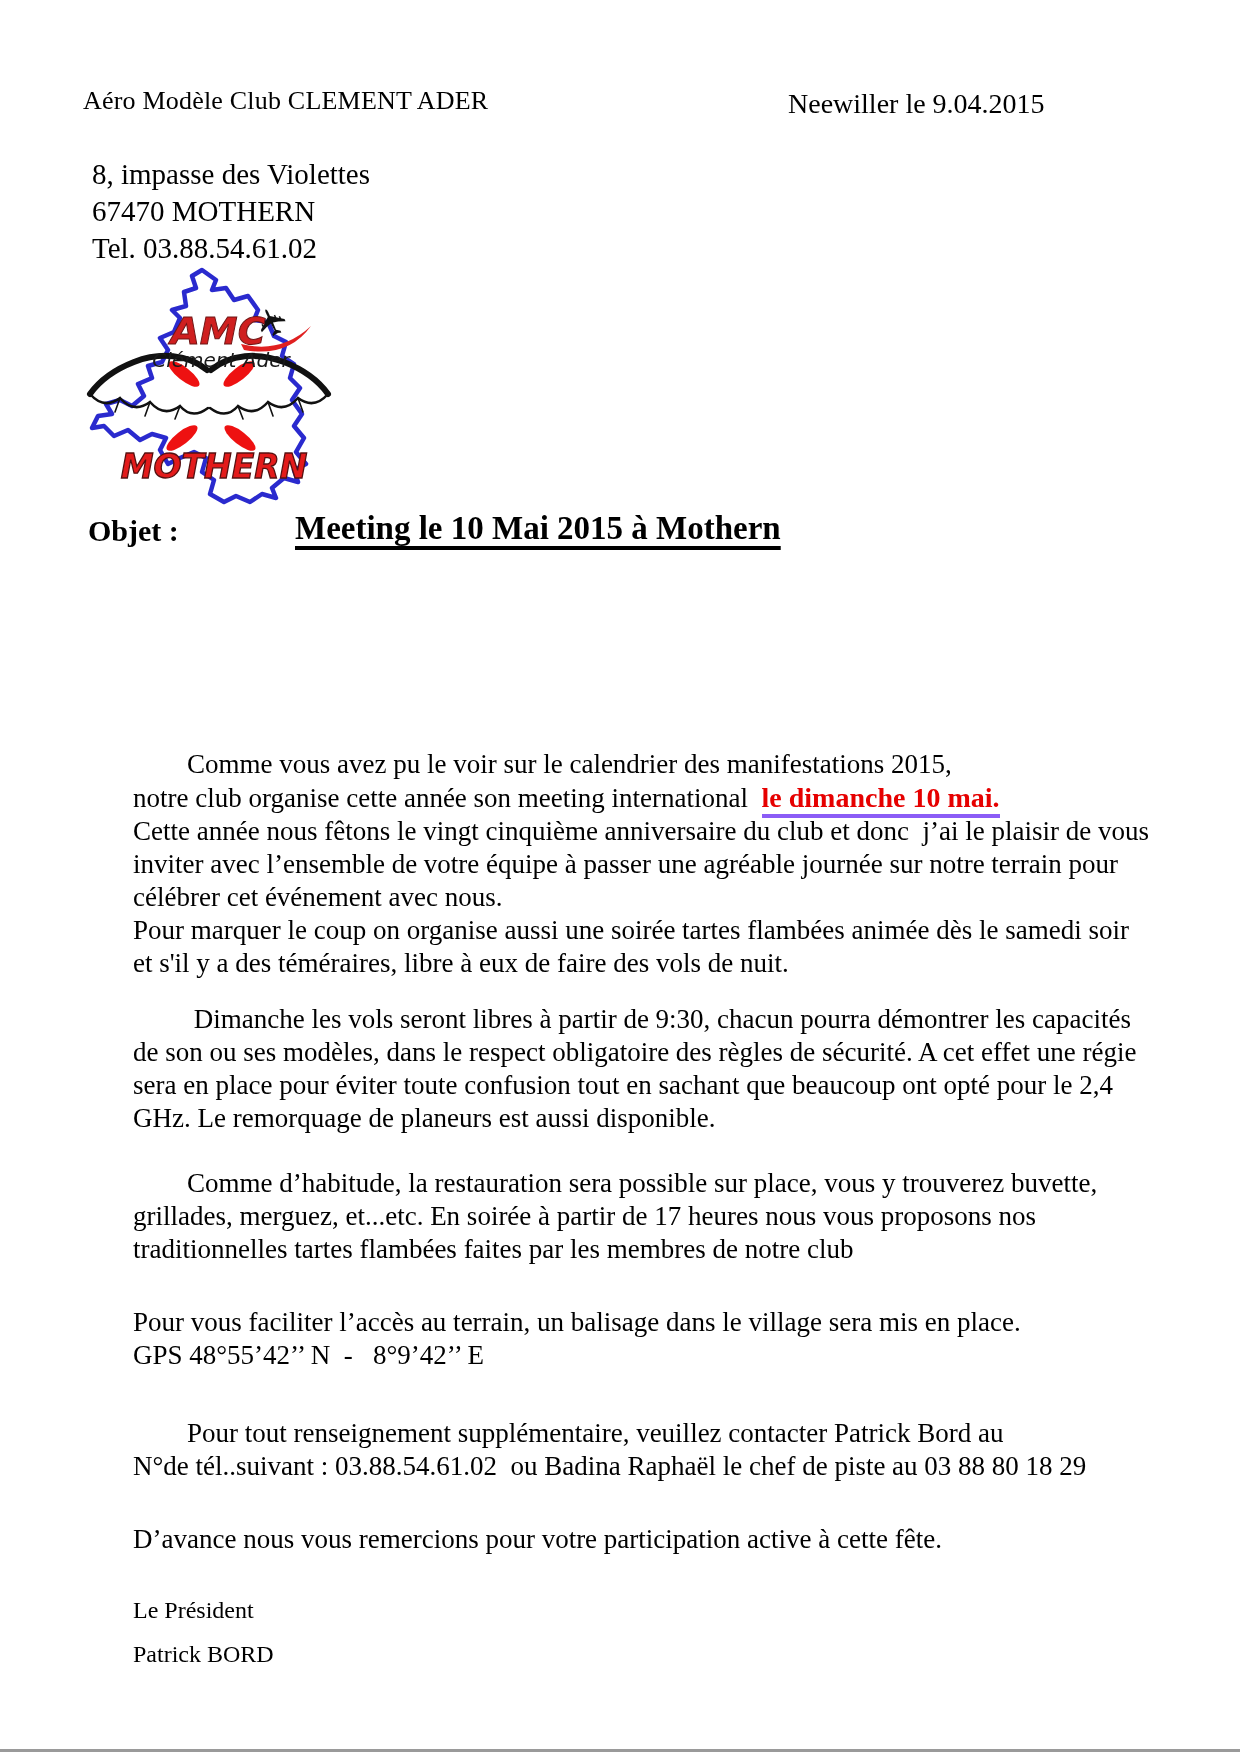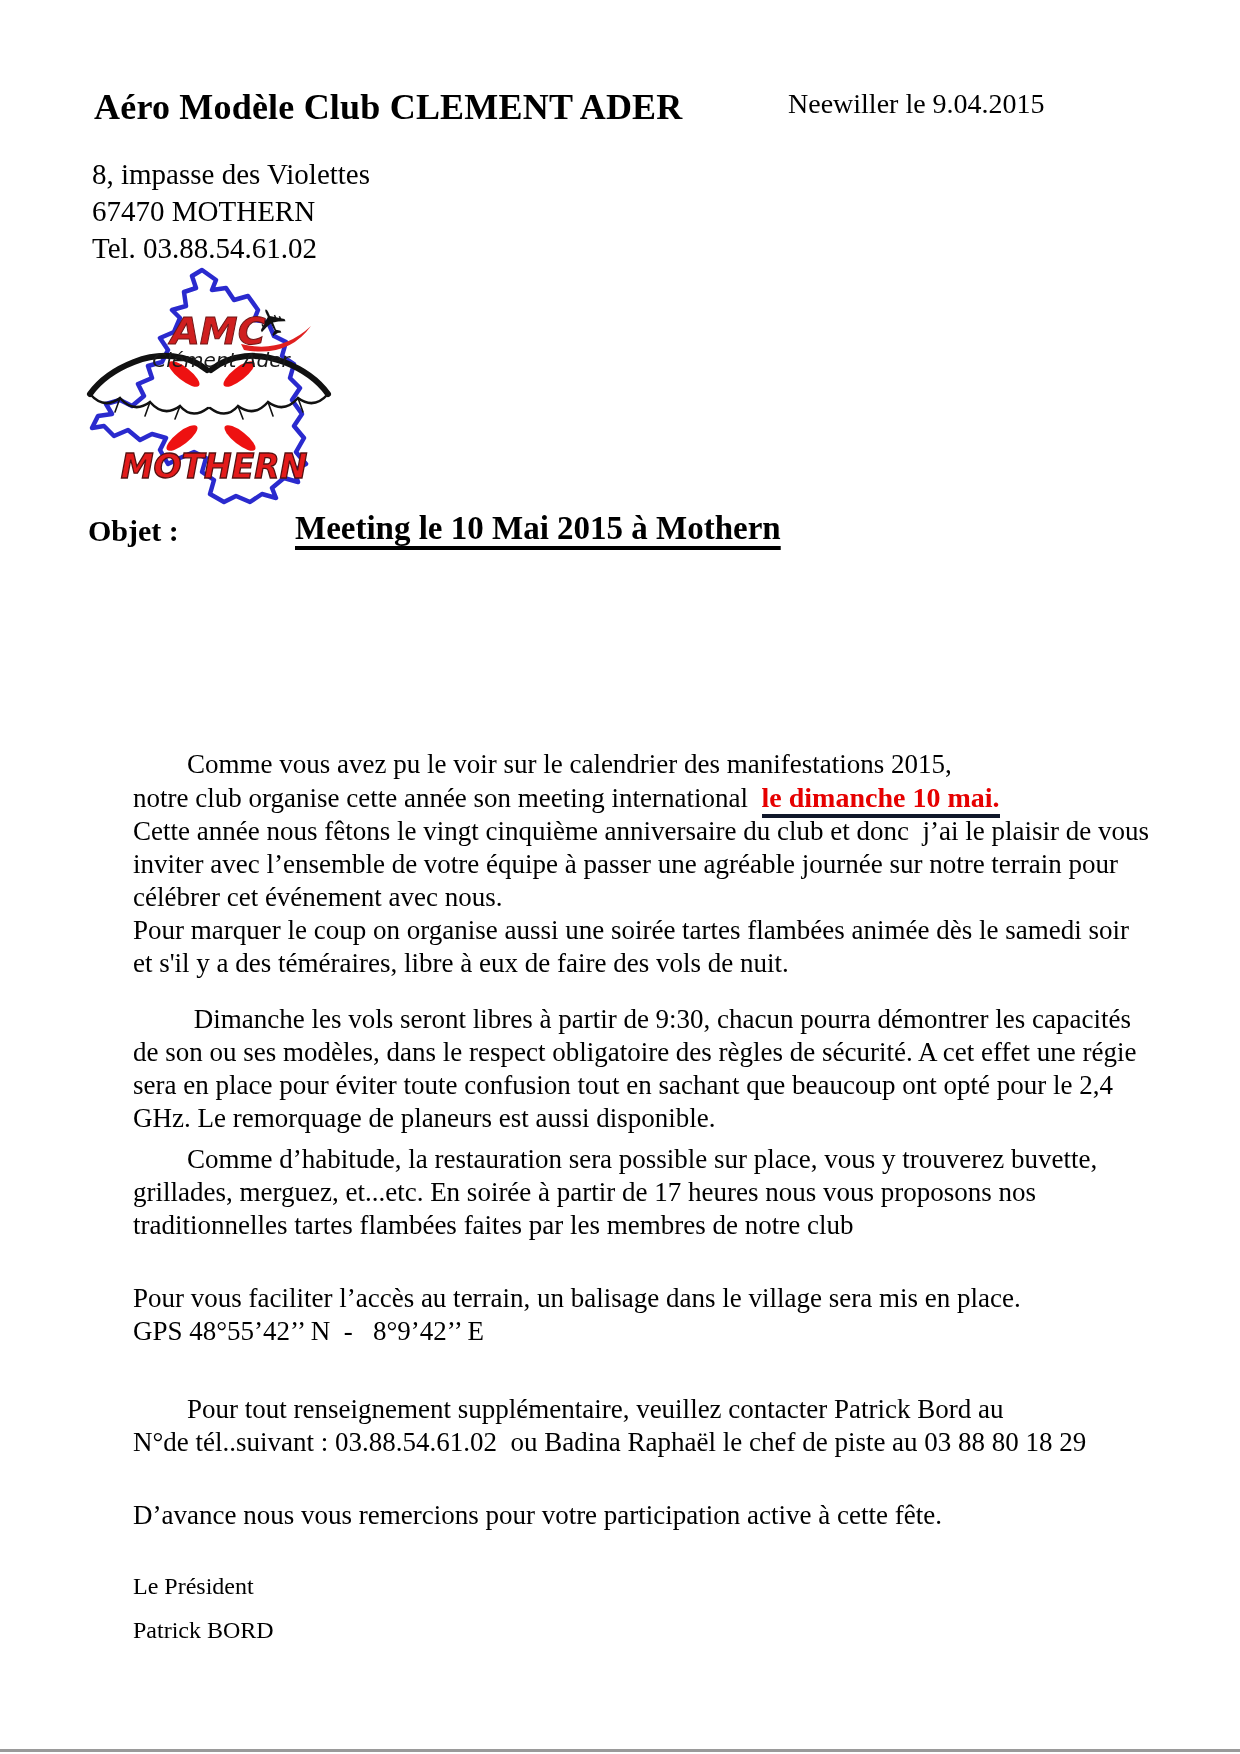--- a/index.html
+++ b/index.html
@@ -1,41 +1,41 @@
 <!DOCTYPE html>
 <html><head>
 <meta charset="utf-8">
 <style>
   html,body{margin:0;padding:0;background:#ffffff;}
   .page{position:relative;width:1240px;height:1754px;background:#ffffff;
         font-family:"Liberation Serif", serif;color:#000;overflow:hidden;}
 
-  .club-name{position:absolute;left:94px;top:86px;font-size:36px;font-weight:bold;letter-spacing:.2px;}
+  .club-name{position:absolute;left:83px;top:86px;font-size:26px;font-weight:normal;letter-spacing:.2px;}
   .dateline{position:absolute;left:788px;top:88px;font-size:28px;}
 
   .address{position:absolute;left:92px;top:156px;font-size:29px;line-height:37px;white-space:pre-wrap;}
 
   .logo{position:absolute;left:76px;top:266px;width:266px;height:246px;}
 
   .subject-label{position:absolute;left:88px;top:514px;font-size:30px;font-weight:bold;}
   .subject-title{position:absolute;left:295px;top:510px;font-size:33px;font-weight:bold;
                  text-decoration:underline;text-decoration-thickness:4px;text-underline-offset:7px;}
 
   .salutation{position:absolute;left:133px;top:695px;width:860px;text-align:center;
               font-size:29px;font-weight:bold;}
 
   .body-col{position:absolute;left:133px;top:748px;width:1060px;font-size:27px;line-height:33px;}
   .para{margin:0;white-space:pre-wrap;}
   .p2{margin-top:23px;}
-  .p3{margin-top:8px;}
+  .p3{margin-top:32px;}
   .p4{margin-top:40px;}
   .p5{margin-top:45px;}
   .p6{margin-top:40px;}
   .highlight{color:#e60000;font-weight:bold;font-size:28px;
-             border-bottom:4px solid #0f172a;padding-bottom:1px;}
+             border-bottom:4px solid #8b5cf6;padding-bottom:1px;}
 
   .signature{margin-top:32px;font-size:24px;line-height:44px;white-space:pre-wrap;}
 
   .page-edge-line{position:absolute;left:0;bottom:2px;width:100%;height:3px;background:#9a9a9a;}
 </style>
 </head>
 <body>
 
 <div class="page">
 

